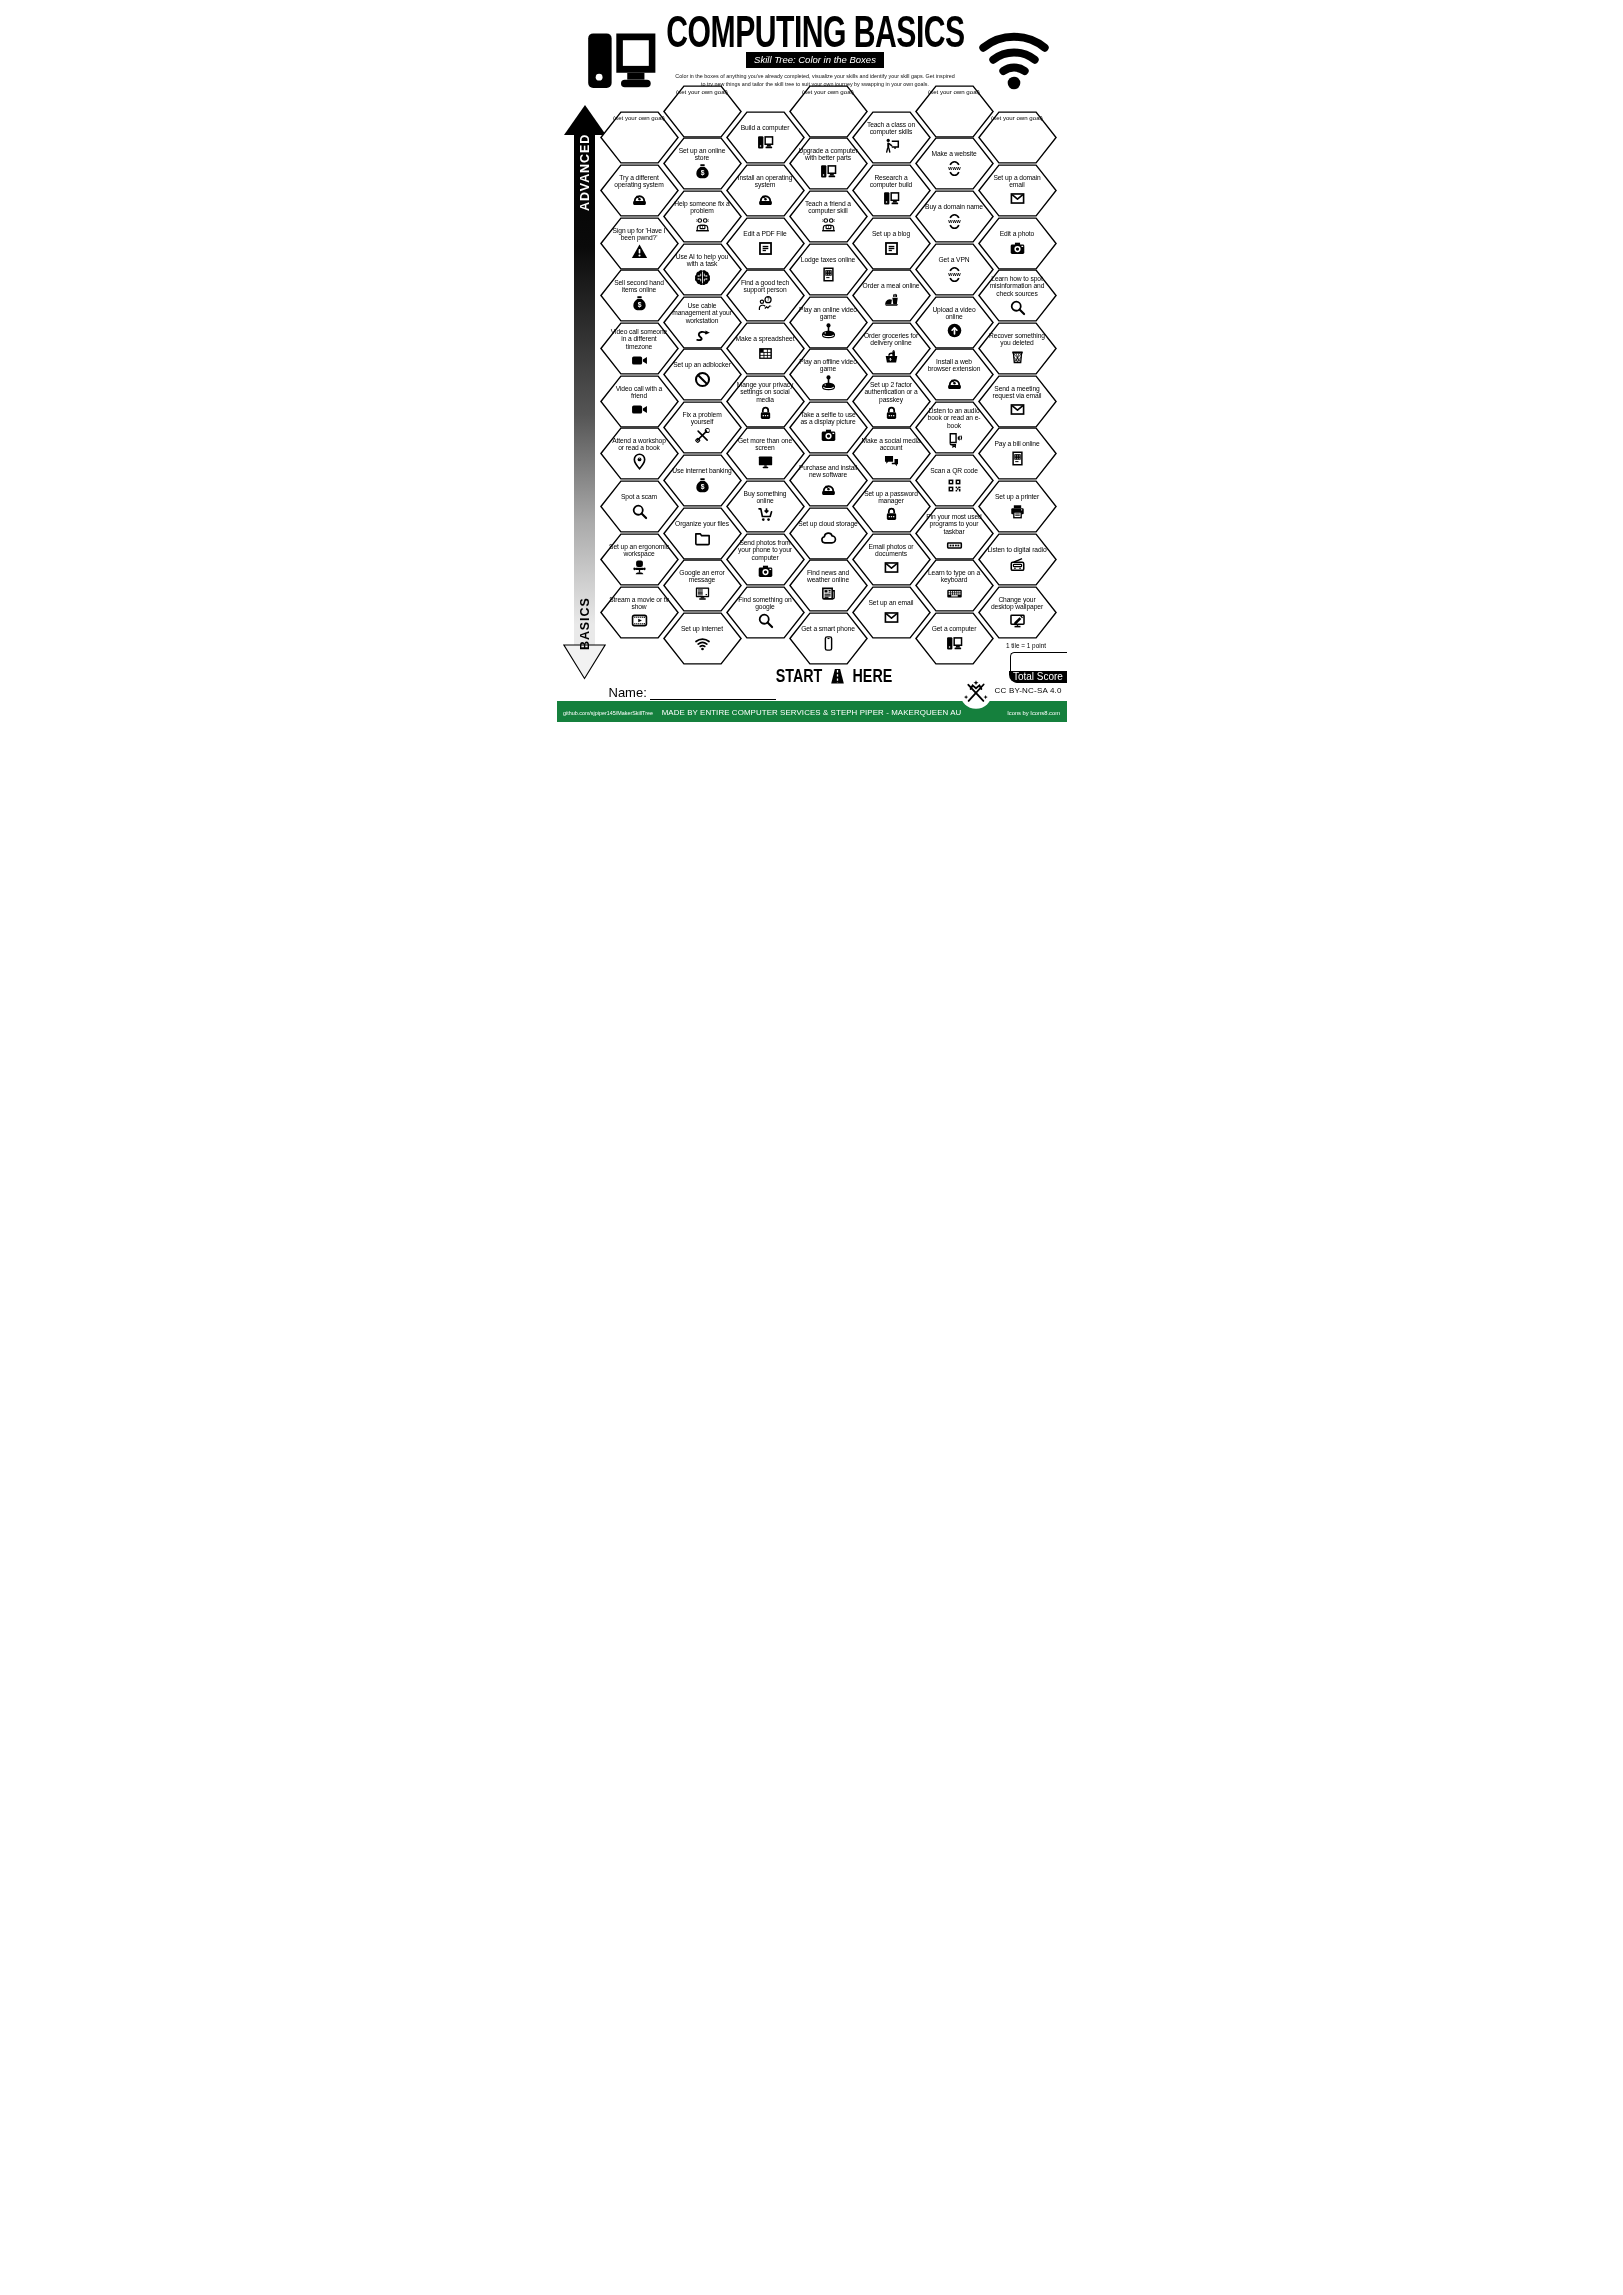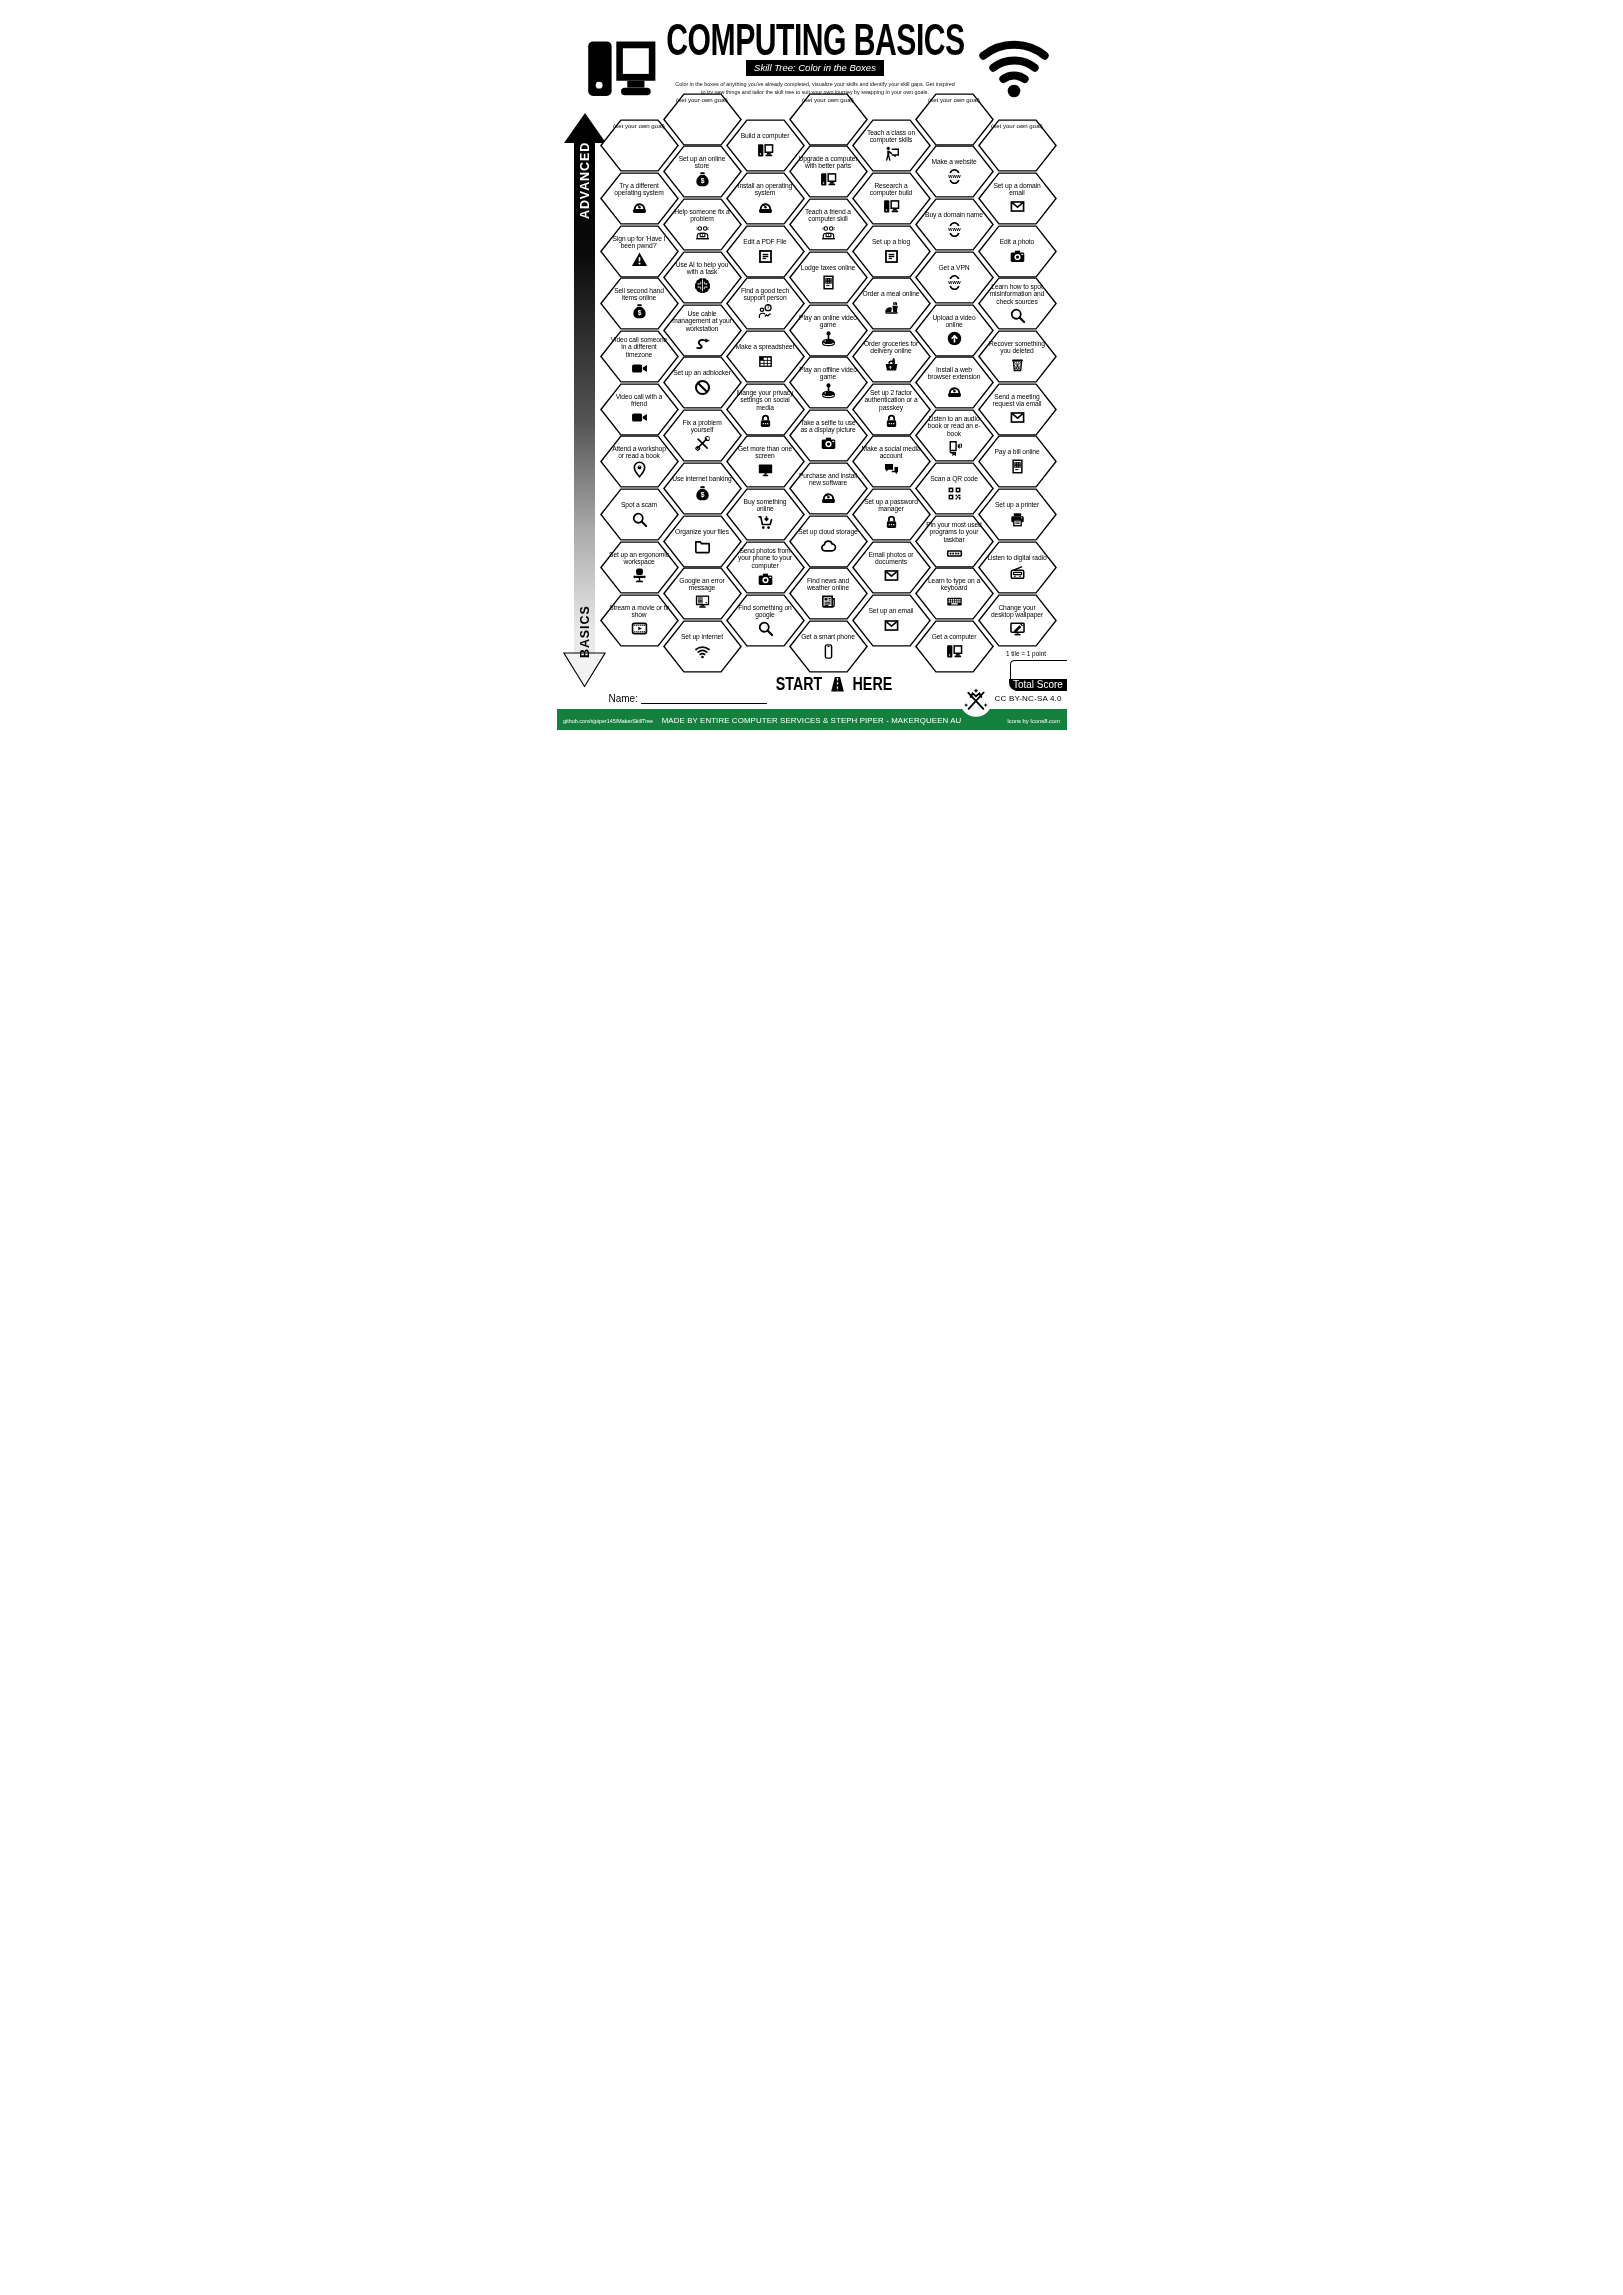--- a/index.html
+++ b/index.html
@@ -1,21 +1,21 @@
 <!DOCTYPE html>
 <html style="font-size:7.4px"><head>
 <meta charset="utf-8">
 <style>
   * { box-sizing: border-box; margin: 0; padding: 0; }
   html,body { background:#ffffff; }
   .page {
     position: relative; width: 510px; height: 722px;
     background: #ffffff; color:#000;
     font-family: "Liberation Sans", sans-serif;
-    overflow: hidden; margin: 8px auto;
+    overflow: hidden; margin: 0 auto;
   }
   
   .logo { position:absolute; left:23px; top:24px; width:82px; height:75px; }
   .title {
     position:absolute; left:69px; top:6.5px; width:379px; text-align:center;
     font-size:29px; font-weight:bold; letter-spacing:-0.5px; white-space:nowrap;
     transform: scale(1.04,1.52); transform-origin: center top;
   }
   .subtitle-wrap { position:absolute; left:69px; top:52px; width:379px; text-align:center;font-style:italic; }
   .subtitle {
@@ -60,21 +60,21 @@
   .hex-icon { width:17px; height:17px; flex:0 0 auto; }
   .hex-icon svg, .logo svg, .wifi-logo svg, .road-icon svg, .badge svg, .arrow-head-bottom svg { width:100%; height:100%; display:block; }
   
   .start-here {
     position:absolute; left:208px; top:667px; width:139px;
     display:flex; align-items:center; justify-content:center; gap:4.6px;
   }
   .start-word { font-size:14.3px; font-weight:bold; transform:scaleY(1.3); letter-spacing:0; white-space:nowrap; }
   .road-icon { width:21px; height:18.5px; }
   .name-row { position:absolute; left:52px; top:685px; display:flex; align-items:flex-end; }
-  .name-label { font-size:10px; }
+  .name-label { font-size:13px; }
   .name-line { width:126px; height:8.3px; border-bottom:1.1px solid #000; margin-left:3.2px; }
   .tile-points { position:absolute; left:435px; top:642px; width:69px; text-align:center; font-size:6.4px; }
   .score-box {
     position:absolute; left:453px; top:652px; width:57px; height:31px;
     border:1.2px solid #000; border-right:none; border-radius:4.6px 0 0 8.3px; background:#fff;
   }
   .score-bar {
     position:absolute; left:-1.2px; right:0; bottom:-1.2px; height:12.5px;
     background:#000; color:#fff; border-radius:0 0 0 8.3px;
     display:flex; align-items:center; justify-content:center; font-size:10px;

